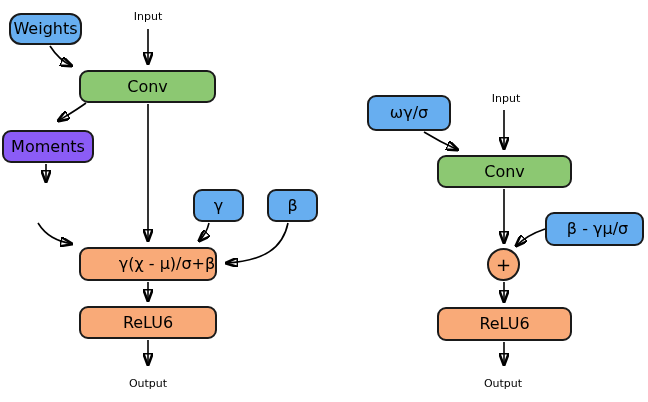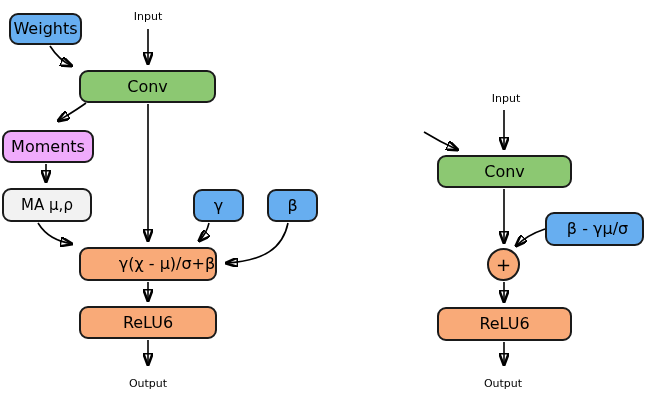--- a/index.html
+++ b/index.html
@@ -35,21 +35,21 @@
   .txt {
     position: absolute;
     display: flex;
     align-items: center;
     justify-content: center;
     font-size: 11px;
     line-height: 1;
     white-space: nowrap;
   }
   
-  #n-weights   { left: 9px;   top: 13px;  width: 73px;  height: 32px; }
+  #n-weights   { left: 9px;   top: 13px;  width: 73px;  height: 32px; border-radius: 12px; }
   #n-input-l   { left: 118px; top: 6px;   width: 60px;  height: 20px; }
   #n-conv-l    { left: 79px;  top: 70px;  width: 137px; height: 33px; }
   #n-moments   { left: 2px;   top: 130px; width: 92px;  height: 33px; }
   #n-ma        { left: 2px;   top: 188px; width: 90px;  height: 34px; font-size: 15px; }
   #n-gamma     { left: 193px; top: 189px; width: 51px;  height: 33px; }
   #n-beta      { left: 267px; top: 189px; width: 51px;  height: 33px; }
   #n-formula   { left: 79px;  top: 247px; width: 138px; height: 34px; font-size: 16px; }
   #n-relu6-l   { left: 79px;  top: 306px; width: 138px; height: 33px; }
   #n-output-l  { left: 115px; top: 373px; width: 66px;  height: 20px; }
   
@@ -88,28 +88,28 @@
     <path d="M424,132 C437,140 447,145 458,150" marker-end="url(#ah)"></path>
     <path d="M504,189 L504,243" marker-end="url(#ah)"></path>
     <path d="M545,229 C533,233 523,239 516,246" marker-end="url(#ah)"></path>
     <path d="M504,282 L504,302" marker-end="url(#ah)"></path>
     <path d="M504,342 L504,365" marker-end="url(#ah)"></path>
   </svg>
 
   <div class="txt" id="n-input-l">Input</div>
   <div class="node" id="n-weights" style="background-color: rgb(103, 174, 240);">Weights</div>
   <div class="node" id="n-conv-l" style="background-color: rgb(140, 200, 114);">Conv</div>
-  <div class="node" id="n-moments" style="background-color: #f0abfc; text-align: center;">Moments</div>
-  <div class="node" id="n-ma" style="background-color: rgb(242, 242, 242);">MA μ,ρ</div>
+  <div class="node" id="n-moments" style="background-color: #8b5cf6; text-align: center;">Moments</div>
   <div class="node" id="n-gamma" style="background-color: rgb(103, 174, 240);">γ</div>
   <div class="node" id="n-beta" style="background-color: rgb(103, 174, 240);">β</div>
   <div class="node" id="n-formula" style="background-color: rgb(249, 170, 120); padding-left: 38px;">γ(χ - μ)/σ+β</div>
   <div class="node" id="n-relu6-l" style="background-color: rgb(249, 170, 120);">ReLU6</div>
   <div class="txt" id="n-output-l">Output</div>
 
+  <div class="node" id="n-omega" style="background-color: rgb(103, 174, 240);">ωγ/σ</div>
   <div class="txt" id="n-input-r">Input</div>
   <div class="node" id="n-conv-r" style="background-color: rgb(140, 200, 114);">Conv</div>
   <div class="node" id="n-bias" style="background-color: rgb(103, 174, 240);">β - γμ/σ</div>
   <div class="node" id="n-plus" style="background-color: rgb(249, 170, 120);">+</div>
   <div class="node" id="n-relu6-r" style="background-color: rgb(249, 170, 120);">ReLU6</div>
   <div class="txt" id="n-output-r">Output</div>
 
 </div>
 
 </body></html>

